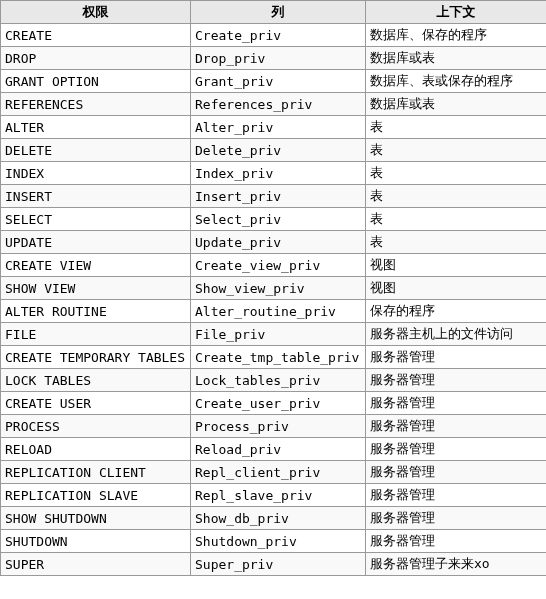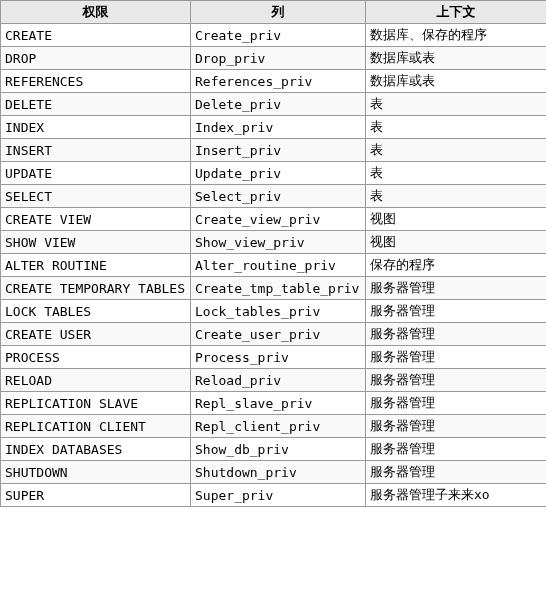--- a/index.html
+++ b/index.html
@@ -56,63 +56,78 @@
         <td class="col-priv">CREATE</td>
         <td class="col-col">Create_priv</td>
         <td class="col-ctx">数据库、保存的程序</td>
       </tr>
       <tr>
         <td class="col-priv">DROP</td>
         <td class="col-col">Drop_priv</td>
         <td class="col-ctx">数据库或表</td>
       </tr>
       <tr>
+        <td class="col-priv">GRANT OPTION</td>
+        <td class="col-col">Grant_priv</td>
+        <td class="col-ctx">数据库、表或保存的程序</td>
+      </tr>
+      <tr>
         <td class="col-priv">REFERENCES</td>
         <td class="col-col">References_priv</td>
         <td class="col-ctx">数据库或表</td>
+      </tr>
+      <tr>
+        <td class="col-priv">ALTER</td>
+        <td class="col-col">Alter_priv</td>
+        <td class="col-ctx">表</td>
       </tr>
       <tr>
         <td class="col-priv">DELETE</td>
         <td class="col-col">Delete_priv</td>
         <td class="col-ctx">表</td>
       </tr>
       <tr>
         <td class="col-priv">INDEX</td>
         <td class="col-col">Index_priv</td>
         <td class="col-ctx">表</td>
       </tr>
       <tr>
         <td class="col-priv">INSERT</td>
         <td class="col-col">Insert_priv</td>
         <td class="col-ctx">表</td>
       </tr>
       <tr>
-        <td class="col-priv">UPDATE</td>
-        <td class="col-col">Update_priv</td>
+        <td class="col-priv">SELECT</td>
+        <td class="col-col">Select_priv</td>
         <td class="col-ctx">表</td>
       </tr>
       <tr>
-        <td class="col-priv">SELECT</td>
-        <td class="col-col">Select_priv</td>
+        <td class="col-priv">UPDATE</td>
+        <td class="col-col">Update_priv</td>
         <td class="col-ctx">表</td>
       </tr>
       <tr>
         <td class="col-priv">CREATE VIEW</td>
         <td class="col-col">Create_view_priv</td>
         <td class="col-ctx">视图</td>
       </tr>
       <tr>
         <td class="col-priv">SHOW VIEW</td>
         <td class="col-col">Show_view_priv</td>
         <td class="col-ctx">视图</td>
       </tr>
       <tr>
         <td class="col-priv">ALTER ROUTINE</td>
         <td class="col-col">Alter_routine_priv</td>
         <td class="col-ctx">保存的程序</td>
+      </tr>
+      <tr>
+        <td class="col-priv">FILE</td>
+        <td class="col-col">File_priv</td>
+        <td class="col-ctx">服务器主机上的文件访问</td>
       </tr>
       <tr>
         <td class="col-priv">CREATE TEMPORARY TABLES</td>
         <td class="col-col">Create_tmp_table_priv</td>
         <td class="col-ctx">服务器管理</td>
       </tr>
       <tr>
         <td class="col-priv">LOCK TABLES</td>
         <td class="col-col">Lock_tables_priv</td>
         <td class="col-ctx">服务器管理</td>
@@ -126,31 +141,31 @@
         <td class="col-priv">PROCESS</td>
         <td class="col-col">Process_priv</td>
         <td class="col-ctx">服务器管理</td>
       </tr>
       <tr>
         <td class="col-priv">RELOAD</td>
         <td class="col-col">Reload_priv</td>
         <td class="col-ctx">服务器管理</td>
       </tr>
       <tr>
+        <td class="col-priv">REPLICATION CLIENT</td>
+        <td class="col-col">Repl_client_priv</td>
+        <td class="col-ctx">服务器管理</td>
+      </tr>
+      <tr>
         <td class="col-priv">REPLICATION SLAVE</td>
         <td class="col-col">Repl_slave_priv</td>
         <td class="col-ctx">服务器管理</td>
       </tr>
       <tr>
-        <td class="col-priv">REPLICATION CLIENT</td>
-        <td class="col-col">Repl_client_priv</td>
-        <td class="col-ctx">服务器管理</td>
-      </tr>
-      <tr>
-        <td class="col-priv">INDEX DATABASES</td>
+        <td class="col-priv">SHOW SHUTDOWN</td>
         <td class="col-col">Show_db_priv</td>
         <td class="col-ctx">服务器管理</td>
       </tr>
       <tr>
         <td class="col-priv">SHUTDOWN</td>
         <td class="col-col">Shutdown_priv</td>
         <td class="col-ctx">服务器管理</td>
       </tr>
       <tr>
         <td class="col-priv">SUPER</td>

